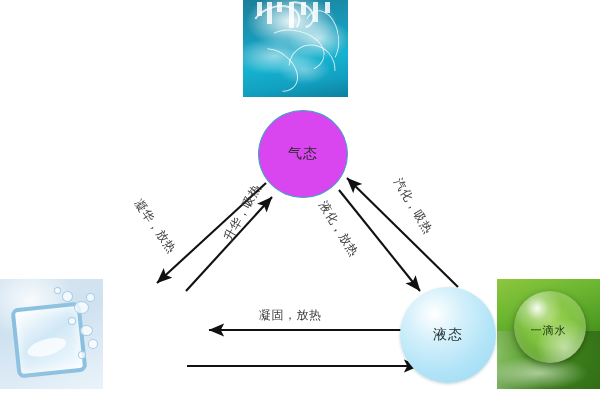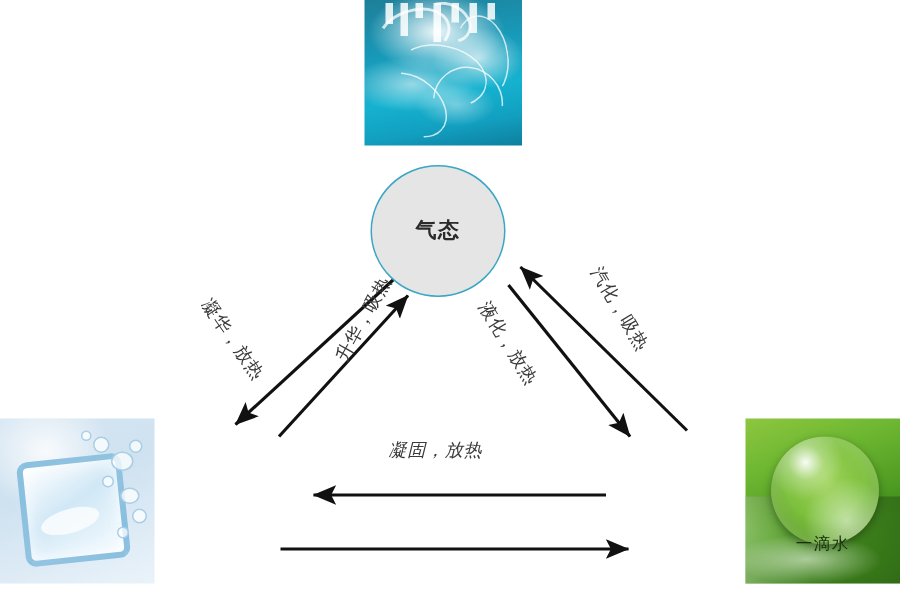--- a/index.html
+++ b/index.html
@@ -129,21 +129,20 @@
   #photo-drop .drop-caption {
     position: absolute;
     left: 0;
     right: 0;
     top: 44px;
     text-align: center;
     font-size: 11px;
     color: #16300a;
     font-family: "DejaVu Sans", "Liberation Sans", sans-serif;
     letter-spacing: 1px;
-    margin-top: 32px;
   }
 
   
   #arrows {
     position: absolute;
     left: 0;
     top: 0;
     width: 600px;
     height: 403px;
   }
@@ -153,28 +152,27 @@
     position: absolute;
     border-radius: 50%;
     display: flex;
     align-items: center;
     justify-content: center;
     font-size: 14px;
     letter-spacing: 1px;
     box-sizing: border-box;
   }
   #node-gas {
-    left: 247px;
+    left: 258px;
     top: 110px;
     width: 90px;
     height: 88px;
     border: 1.6px solid #3aa6c4;
-    background: #e5e5e5;
+    background: #d946ef;
     color: #2b2b2b;
-    font-weight: bold;
   }
   #node-solid {
     left: 108px;
     top: 285px;
     width: 100px;
     height: 100px;
     background:
       radial-gradient(circle at 34% 26%, #6aa6de 0%, #4a8fd0 38%, #2f6fb3 75%, #255f9c 100%);
     color: #ffffff;
     box-shadow: 0 1px 3px rgba(0,0,0,0.25);
@@ -195,21 +193,21 @@
     position: absolute;
     font-size: 12px;
     color: #3a3a3a;
     white-space: nowrap;
     letter-spacing: 0.5px;
   }
   #lbl-deposition  { left: 144px; top: 196px; transform: rotate(55deg); transform-origin: left top; }
   #lbl-sublimation { left: 220px; top: 236px; transform: rotate(-61deg); transform-origin: left top; }
   #lbl-liquefaction{ left: 329px; top: 198px; transform: rotate(58deg);  transform-origin: left top; }
   #lbl-vaporization{ left: 404px; top: 175px; transform: rotate(59deg);  transform-origin: left top; }
-  #lbl-freezing    { left: 259px; top: 292px; font-style: italic; }
+  #lbl-freezing    { left: 259px; top: 307px; }
   #lbl-melting     { left: 259px; top: 369px; }
 </style>
 </head>
 <body>
 
 <div id="stage">
 
   <div class="photo" id="photo-vapor">
     <div class="spike" style="left:14px;height:14px;"></div>
     <div class="spike" style="left:24px;height:22px;"></div>
@@ -262,20 +260,23 @@
     <line x1="404" y1="330" x2="209" y2="330" stroke="#111111" stroke-width="2.1" marker-end="url(#ah)"></line>
 
     <line x1="187" y1="366" x2="419" y2="366" stroke="#111111" stroke-width="2.1" marker-end="url(#ah)"></line>
   </svg>
 
   <div class="node" id="node-gas">
     <span>气态</span>
   </div>
 
 
+  <div class="node" id="node-liquid">
+    <span>液态</span>
+  </div>
 
   <div class="edge-label" id="lbl-deposition">凝华，放热</div>
   <div class="edge-label" id="lbl-sublimation">升华，吸热</div>
   <div class="edge-label" id="lbl-liquefaction">液化，放热</div>
   <div class="edge-label" id="lbl-vaporization">汽化，吸热</div>
   <div class="edge-label" id="lbl-freezing">凝固，放热</div>
 
 </div>
 
 </body></html>

